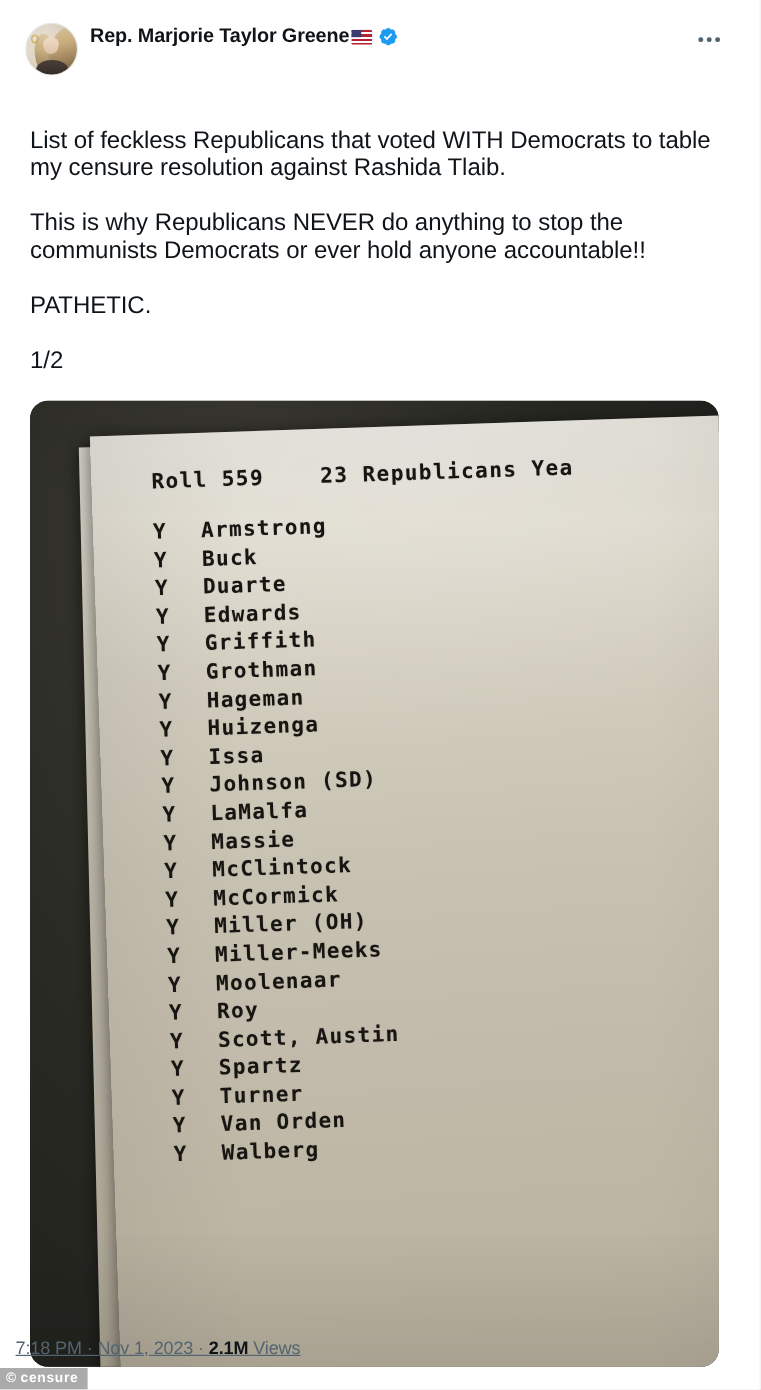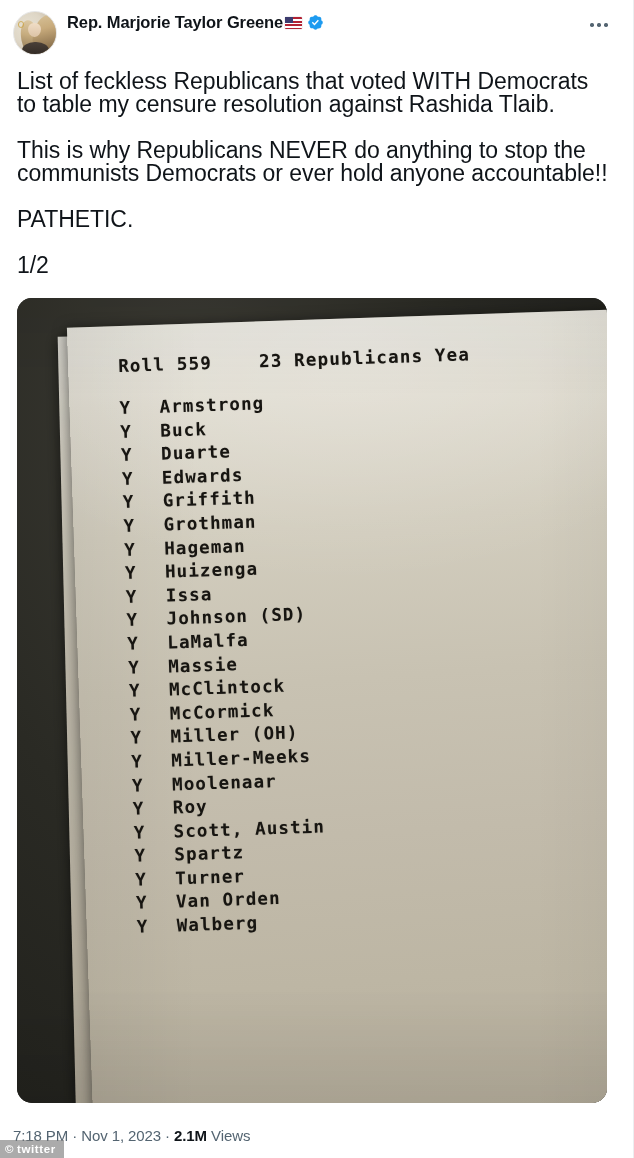--- a/index.html
+++ b/index.html
@@ -8,21 +8,21 @@
     background:#ffffff;
     font-family:"Liberation Sans", sans-serif;
     -webkit-font-smoothing:antialiased;
     overflow:hidden;
   }
   .tweet-card{
     position:relative;
     width:634px; height:1158px;
     background:#fff;
     border-right:1px solid #eceef0;
-    padding:4px;
+    padding:12px;
   }
 
   
   .tweet-header{
     position:relative;
     height:60px;
     padding:7px 12px 0 9px;
     display:flex; align-items:flex-start;
   }
   .avatar{
@@ -106,25 +106,26 @@
     cursor:pointer;
   }
   .more-btn i{
     width:3.4px; height:3.4px; border-radius:50%;
     background:#536471; display:block;
   }
 
   
   .tweet-body{
     padding:6px 18px 0 13px;
-    font-size:23px; line-height:23px;
+    font-size:20px; line-height:23px;
     color:#0f1419;
     letter-spacing:-.05px;
     white-space:pre-wrap;
     word-wrap:break-word;
+    margin-top:28px;
   }
 
   
   .photo-wrap{
     position:relative;
     margin:21px 22px 0 13px;
     height:805px;
     border-radius:15px;
     overflow:hidden;
     background:#23231f;
@@ -197,25 +198,26 @@
     background:
       linear-gradient(180deg, rgba(0,0,0,.10) 0%, rgba(0,0,0,0) 12%),
       linear-gradient(0deg, rgba(0,0,0,.16) 0%, rgba(0,0,0,0) 14%);
     mix-blend-mode:multiply;
     opacity:.55;
   }
 
   
   .tweet-footer{
     position:absolute;
-    left:13px; bottom:12px;
+    left:13px; bottom:24px;
     font-size:15px; color:#536471;
     line-height:20px;
     letter-spacing:-.1px;
     white-space:nowrap;
+    text-decoration:underline;
   }
   .tweet-footer .views-count{ color:#0f1419; font-weight:700; }
   .watermark{
     position:absolute;
     left:0; bottom:0;
     padding:2px 8px 2px 5px;
     background:rgba(120,120,120,.62);
     color:#ffffff;
     font-size:11.5px; font-weight:700;
     letter-spacing:.6px;
@@ -370,16 +372,16 @@
 
     <div class="photo-grain"></div>
   </div>
 
   <div class="tweet-footer">
     <span>7:18 PM</span><span> · </span><span>Nov 1, 2023</span><span> · </span><span class="views-count">2.1M</span><span> Views</span>
   </div>
 
   <div class="watermark">
     <span>©</span>
-    <span>twitter</span>
+    <span>censure</span>
   </div>
 
 </div>
 
 </body></html>

